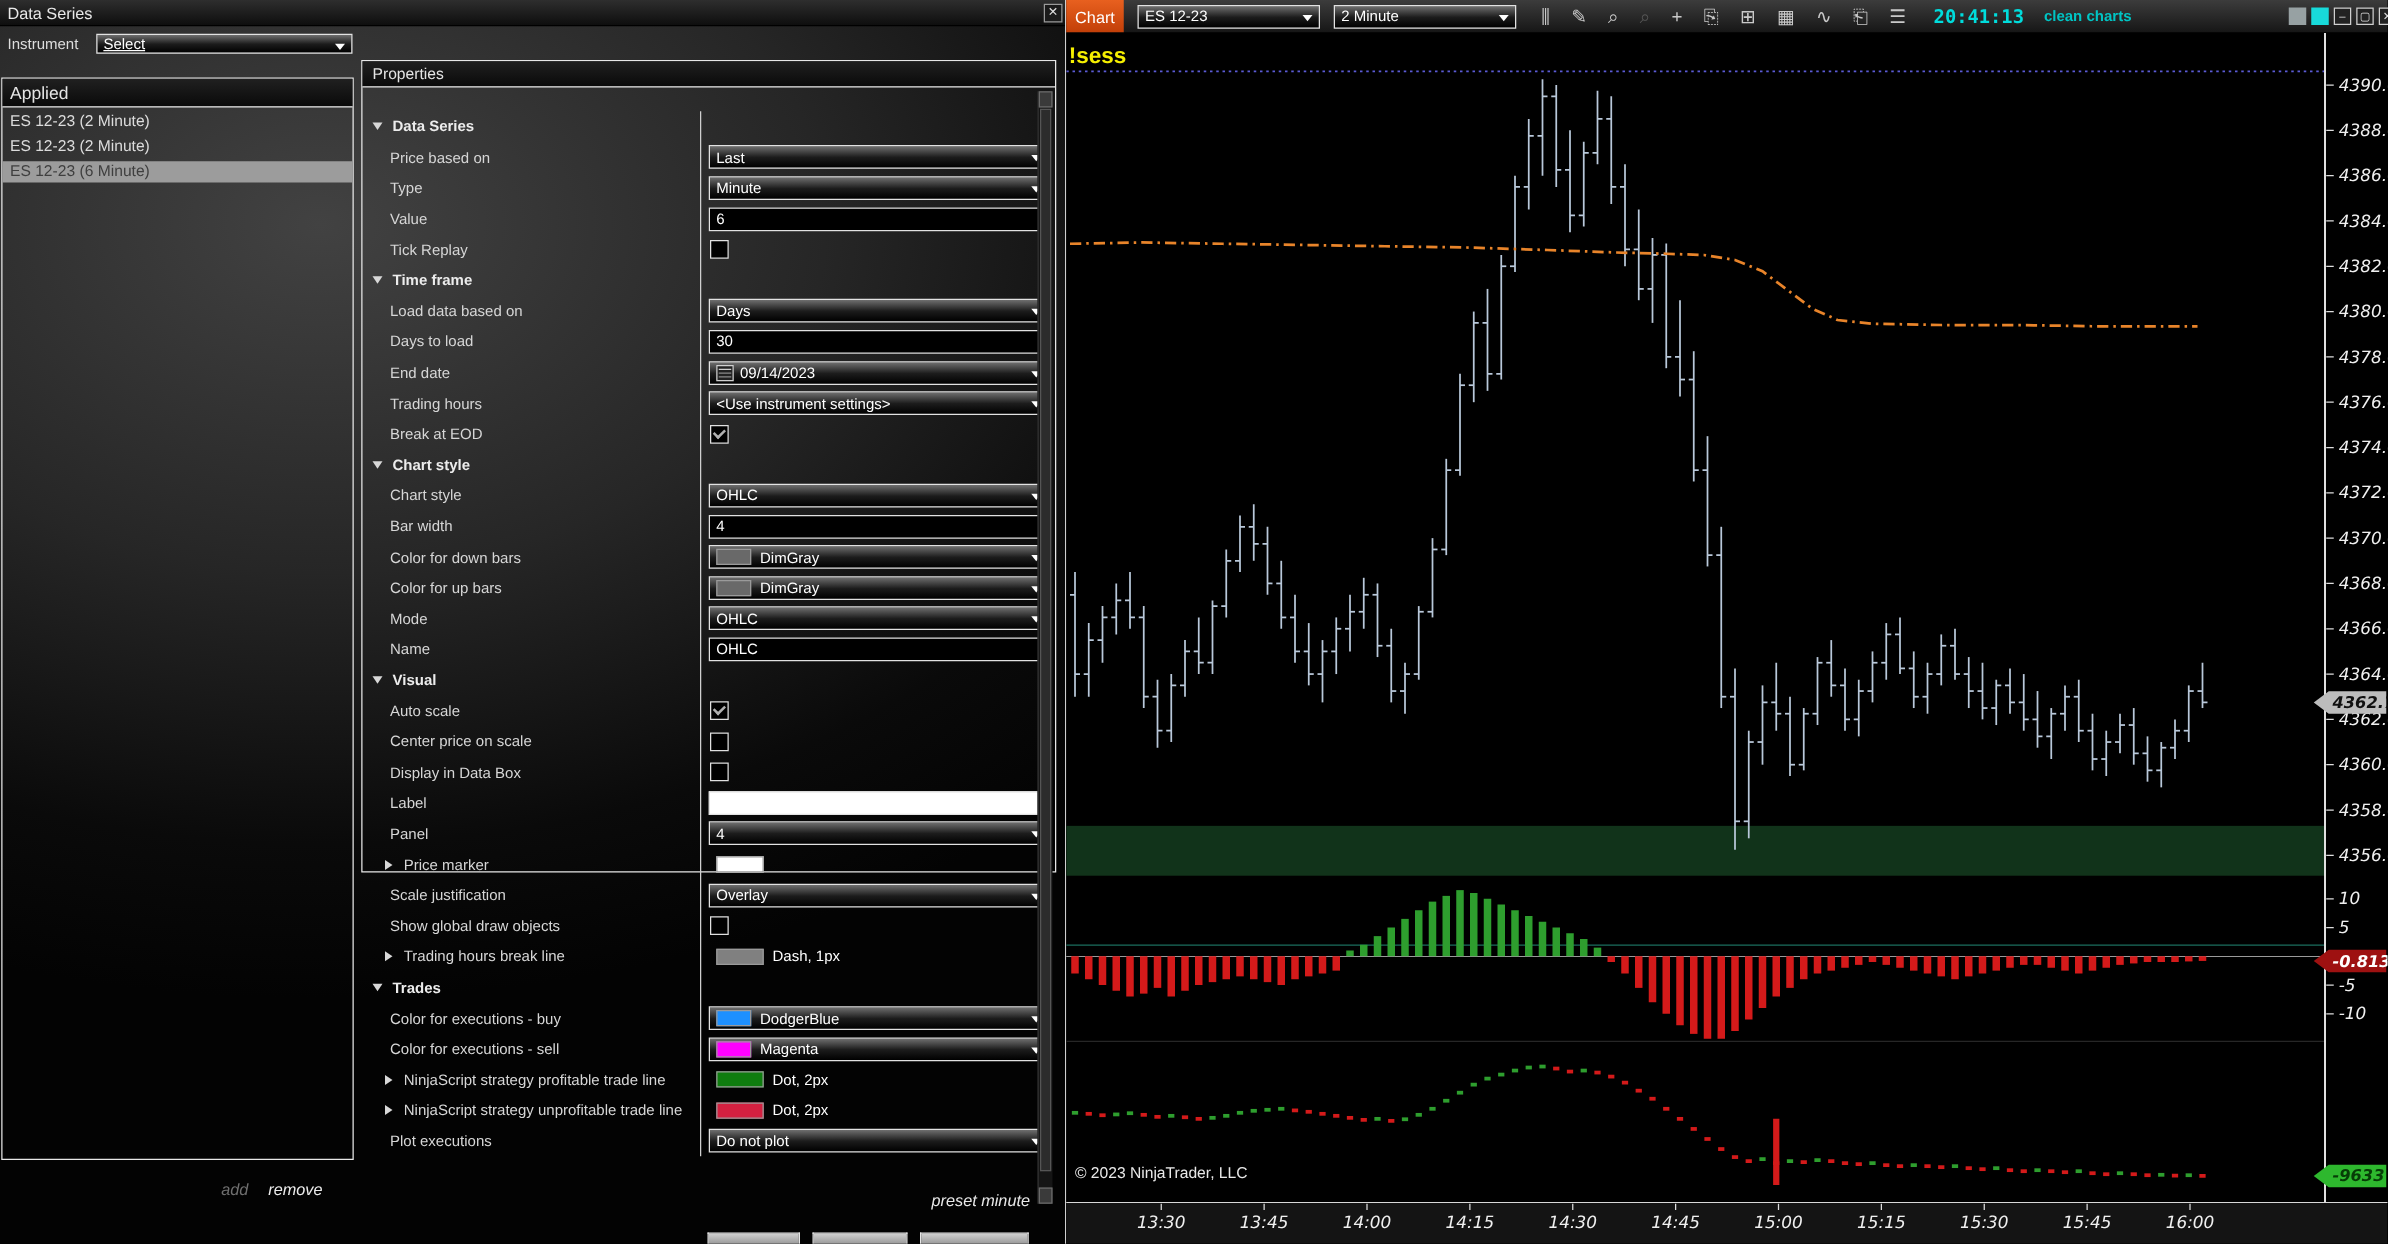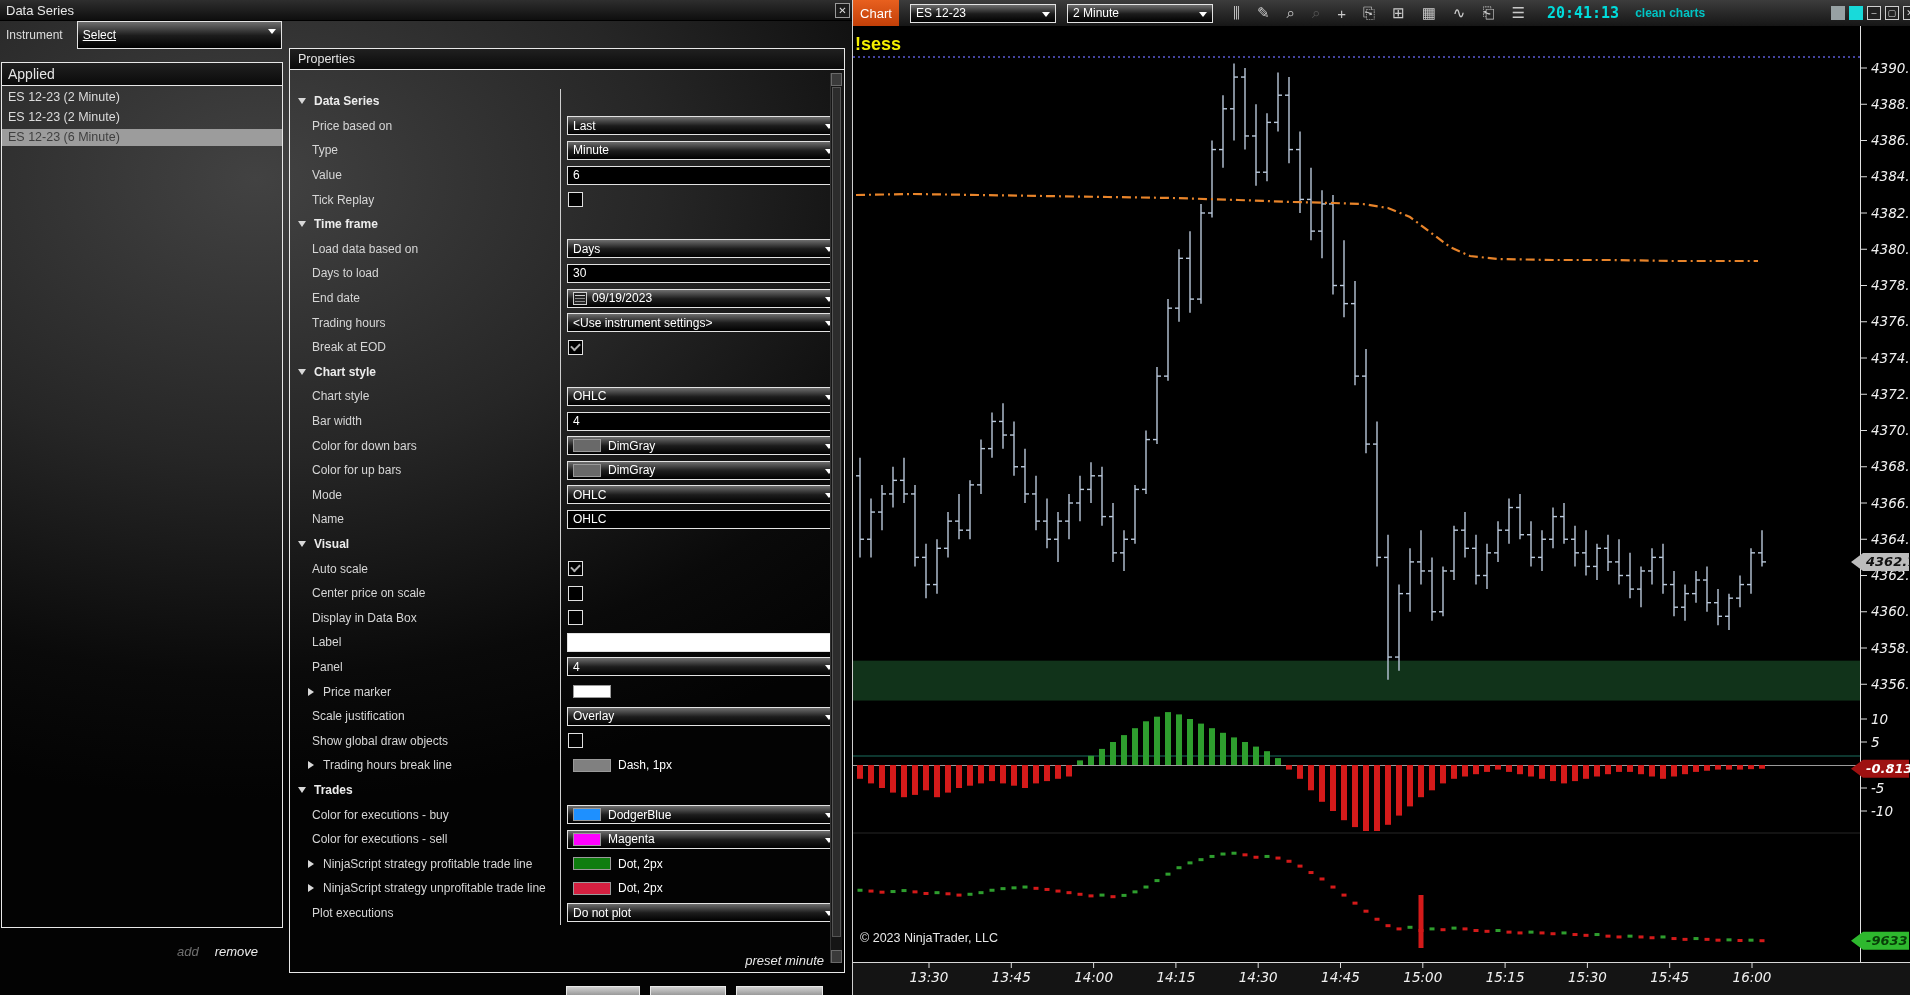--- a/index.html
+++ b/index.html
@@ -12,36 +12,36 @@
     color:#e8e8e8;font-size:13px;line-height:21px;padding-left:6px;box-sizing:border-box;}
   #dlg-close{position:absolute;left:835px;top:3px;width:15px;height:15px;background:#1b1b1b;
     border:1px solid #9a9a9a;color:#ddd;font-size:10px;line-height:13px;text-align:center;box-sizing:border-box;}
   .lbl{color:#ddd;font-size:12px;}
   #instr-row{position:absolute;left:6px;top:24px;height:22px;display:flex;align-items:center;gap:14px;}
   .dd{position:relative;background:linear-gradient(180deg,#6e6e6e,#1c1c1c 52%,#000 100%);
     border:1px solid #e2e2e2;color:#fff;font-size:12px;display:flex;align-items:center;
     padding:0 7px 0 5px;height:19px;box-sizing:border-box;white-space:nowrap;overflow:hidden;}
   .dd::after{content:"";position:absolute;right:5px;top:7px;border-left:4px solid transparent;
     border-right:4px solid transparent;border-top:5px solid #fff;}
-  #instr-dd{width:205px;height:28px;text-decoration:underline;}
+  #instr-dd{width:205px;height:16px;text-decoration:underline;}
   .inp{background:#000;border:1px solid #e2e2e2;color:#fff;font-size:12px;display:flex;
     align-items:center;padding:0 5px;height:19px;box-sizing:border-box;}
   
   #applied{position:absolute;left:1px;top:62px;width:282px;height:866px;border:1px solid #e8e8e8;
     box-sizing:border-box;background:transparent;}
   #applied-hd{height:22px;border-bottom:1px solid #e8e8e8;color:#e4e4e4;font-size:14px;
     line-height:22px;padding-left:6px;background:linear-gradient(180deg,#202020,#0a0a0a);}
   .ap-item{height:17px;line-height:17px;color:#dcdcdc;font-size:12.5px;padding-left:6px;margin-top:3px;}
   .ap-item.sel{background:#9c9c9c;color:#3f3f3f;}
   #applied-actions{position:absolute;left:1px;top:944px;width:282px;text-align:right;
     padding-right:25px;box-sizing:border-box;font-style:italic;font-size:13px;}
   #add-btn{color:#6f6f6f;margin-right:16px;}
   #remove-btn{color:#ececec;}
   
-  #props{position:absolute;left:289px;top:48px;width:556px;height:925px;border:1px solid #e8e8e8;
+  #props{position:absolute;left:289px;top:48px;width:556px;height:650px;border:1px solid #e8e8e8;
     box-sizing:border-box;}
   #props-hd{height:20px;border-bottom:1px solid #e8e8e8;color:#e4e4e4;font-size:12.5px;
     line-height:20px;padding-left:8px;background:linear-gradient(180deg,#202020,#0a0a0a);}
   #prows{position:absolute;left:0;top:40px;width:540px;}
   .prow{height:24.6px;position:relative;display:flex;align-items:center;}
   .plabel{color:#d6d6d6;font-size:12px;margin-left:22px;}
   .prow.exp .plabel{margin-left:9px;}
   .sectlabel{color:#ececec;font-size:12px;font-weight:bold;margin-left:8px;}
   .tri-d{width:0;height:0;border-left:4px solid transparent;border-right:4px solid transparent;
     border-top:6px solid #d8d8d8;margin-left:8px;}
@@ -162,21 +162,21 @@
         <span class="plabel">Days to load</span>
         <div class="pctl inp">
             <span>30</span>
           </div>
       </div>
 
       <div class="prow">
         <span class="plabel">End date</span>
         <div class="pctl dd">
           <span class="cal"></span>
-          <span>09/19/2023</span>
+          <span>09/14/2023</span>
         </div>
       </div>
 
       <div class="prow">
         <span class="plabel">Trading hours</span>
         <div class="pctl dd">
             <span>&lt;Use instrument settings&gt;</span>
           </div>
       </div>
 

